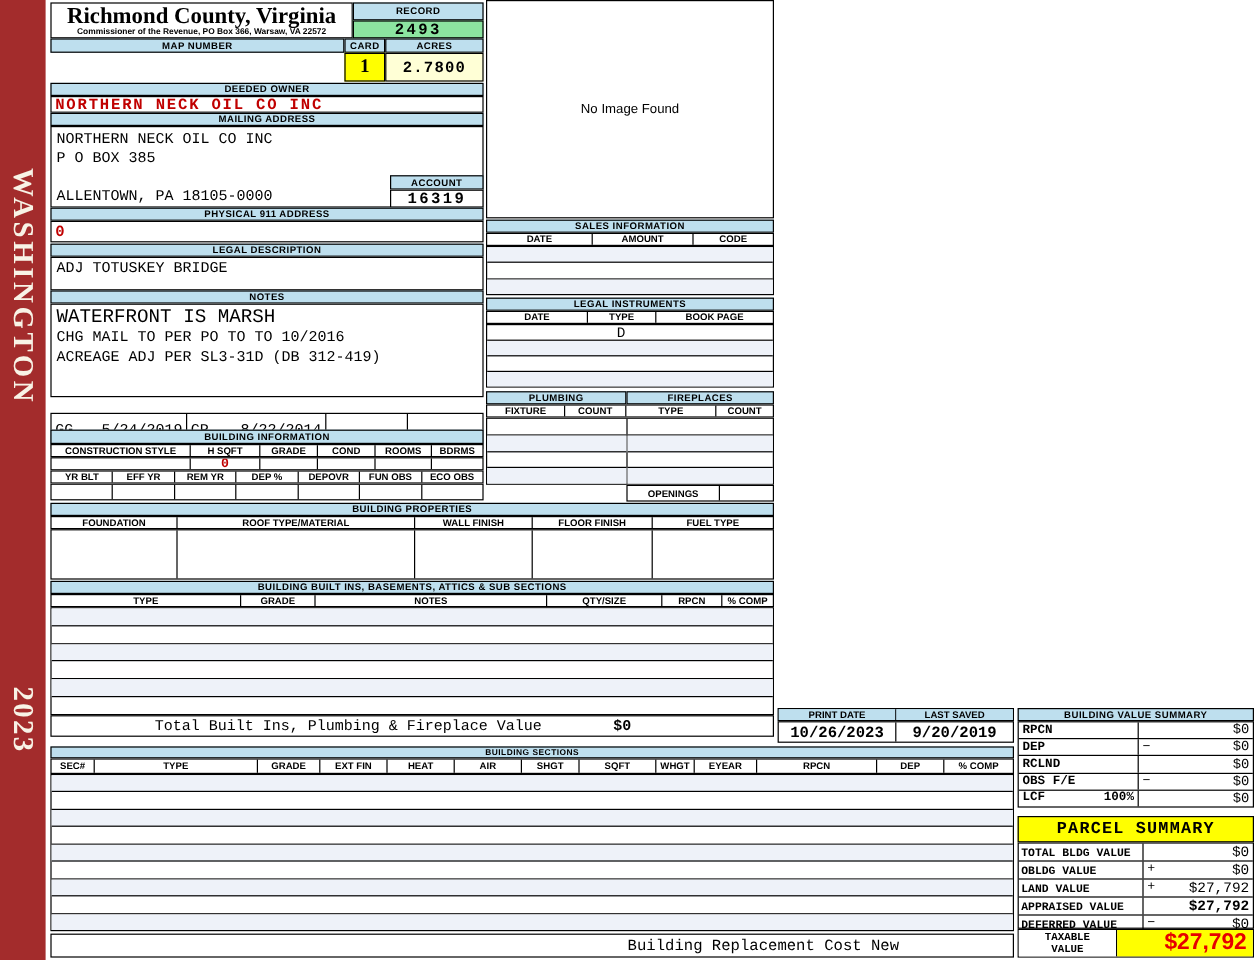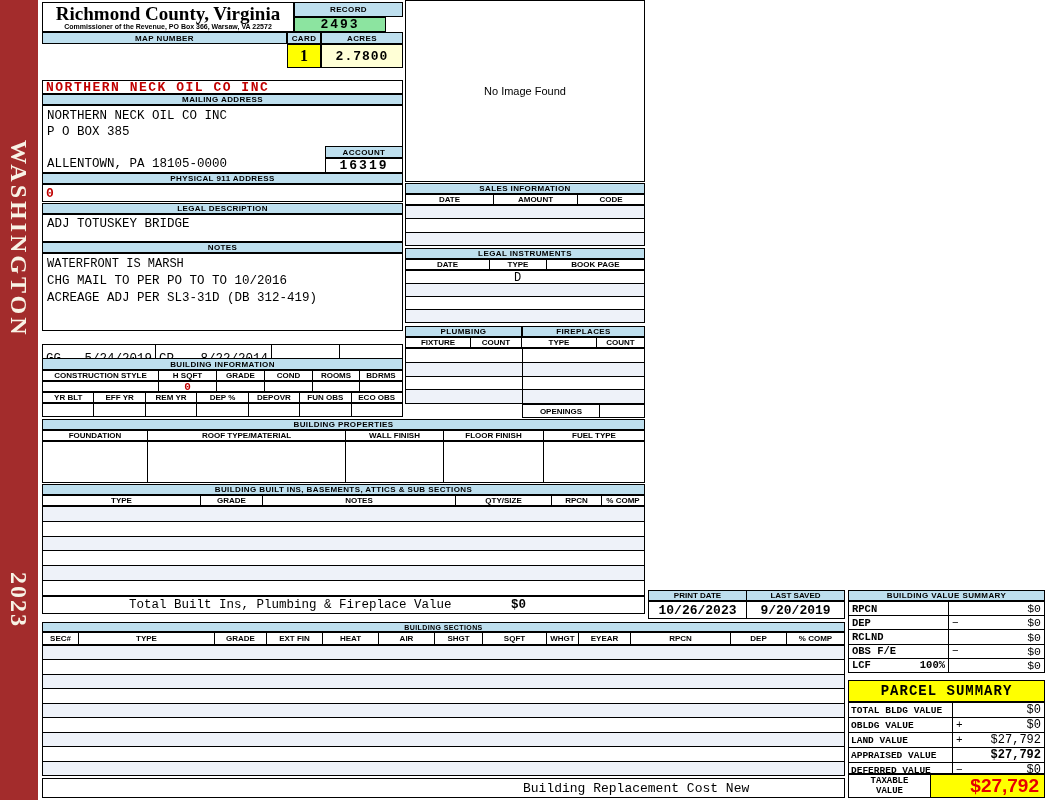--- a/index.html
+++ b/index.html
@@ -34,49 +34,50 @@
   <div class="abs" style="left:0;top:0;width:38px;height:800px;background:#A32C2C;">
     <div class="abs vtext" style="left:5px;top:140px;color:#F8F3E6;font:bold 24px 'Liberation Serif',serif;letter-spacing:3px;">WASHINGTON</div>
     <div class="abs vtext" style="left:5px;top:572px;color:#F8F3E6;font:bold 24px 'Liberation Serif',serif;letter-spacing:2px;">2023</div>
   </div>
 
   <div class="abs box" style="left:42px;top:2px;width:252px;height:30px;display:flex;flex-direction:column;align-items:center;justify-content:center;">
     <div style="font:600 19px 'Liberation Serif',serif;line-height:19px;">Richmond County, Virginia</div>
     <div style="font:bold 7px 'Liberation Sans',sans-serif;">Commissioner of the Revenue, PO Box 366, Warsaw, VA 22572</div>
   </div>
   <div class="abs hdr" style="left:294px;top:2px;width:109px;height:15px;">RECORD</div>
-  <div class="abs box mono" style="left:294px;top:17px;width:92px;height:15px;background:#8CE4A0;display:flex;align-items:center;justify-content:center;font-size:13px;font-weight:bold;letter-spacing:2px;">2493</div>
+  <div class="abs box mono" style="left:294px;top:17px;width:109px;height:15px;background:#8CE4A0;display:flex;align-items:center;justify-content:center;font-size:13px;font-weight:bold;letter-spacing:2px;">2493</div>
 
   <div class="abs hdr" style="left:42px;top:32px;width:245px;height:12px;">MAP NUMBER</div>
   <div class="abs hdr" style="left:287px;top:32px;width:34px;height:12px;">CARD</div>
   <div class="abs hdr" style="left:321px;top:32px;width:82px;height:12px;">ACRES</div>
   <div class="abs box" style="left:287px;top:44px;width:34px;height:24px;background:#FFFF00;display:flex;align-items:center;justify-content:center;font:bold 16px 'Liberation Serif',serif;">1</div>
   <div class="abs box mono" style="left:321px;top:44px;width:82px;height:24px;background:#FFFFD6;display:flex;align-items:center;justify-content:center;font-size:13px;font-weight:bold;letter-spacing:1px;">2.7800</div>
 
+  <div class="abs hdr" style="left:42px;top:69px;width:361px;height:11px;">DEEDED OWNER</div>
   <div class="abs box mono kv redtxt" style="left:42px;top:80px;width:361px;height:14px;padding-left:3px;font-size:13px;font-weight:bold;letter-spacing:1.5px;">NORTHERN NECK OIL CO INC</div>
 
   <div class="abs hdr" style="left:42px;top:94px;width:361px;height:11px;">MAILING ADDRESS</div>
   <div class="abs box" style="left:42px;top:105px;width:361px;height:68px;padding:2px 4px;">
     <div class="mono" style="font-size:12.5px;line-height:16px;">NORTHERN NECK OIL CO INC</div>
     <div class="mono" style="font-size:12.5px;line-height:16px;">P O BOX 385</div>
     <div class="mono" style="font-size:12.5px;line-height:16px;min-height:16px;"></div>
     <div class="mono" style="font-size:12.5px;line-height:16px;">ALLENTOWN, PA 18105-0000</div>
   </div>
   <div class="abs hdr" style="left:325px;top:146px;width:78px;height:12px;">ACCOUNT</div>
   <div class="abs box mono" style="left:325px;top:158px;width:78px;height:15px;display:flex;align-items:center;justify-content:center;font-size:13px;font-weight:bold;letter-spacing:2px;">16319</div>
 
   <div class="abs hdr" style="left:42px;top:173px;width:361px;height:11px;">PHYSICAL 911 ADDRESS</div>
   <div class="abs box mono kv redtxt" style="left:42px;top:184px;width:361px;height:18px;padding-left:3px;font-size:13px;font-weight:bold;">0</div>
 
   <div class="abs hdr" style="left:42px;top:203px;width:361px;height:11px;">LEGAL DESCRIPTION</div>
   <div class="abs box mono" style="left:42px;top:214px;width:361px;height:28px;padding:2px 4px;font-size:12.5px;">ADJ TOTUSKEY BRIDGE</div>
 
   <div class="abs hdr" style="left:42px;top:242px;width:361px;height:11px;">NOTES</div>
   <div class="abs box" style="left:42px;top:253px;width:361px;height:78px;padding:2px 4px;">
-    <div class="mono" style="font-size:12px;line-height:17px;">WATERFRONT IS MARSH</div>
+    <div class="mono" style="font-size:16px;line-height:17px;">WATERFRONT IS MARSH</div>
     <div class="mono" style="font-size:12.5px;line-height:17px;">CHG MAIL TO PER PO TO TO 10/2016</div>
     <div class="mono" style="font-size:12.5px;line-height:17px;">ACREAGE ADJ PER SL3-31D (DB 312-419)</div>
   </div>
 
   <div class="abs cells" style="left:42px;top:344px;width:361px;height:30px;">
     <div class="mono" style="width:113px;font:12.5px 'Liberation Mono',monospace;justify-content:space-between;padding:0 3px;">
       <span>GG</span>
       <span>5/24/2019</span>
     </div>
     <div class="mono" style="width:116px;font:12.5px 'Liberation Mono',monospace;justify-content:space-between;padding:0 3px;">

